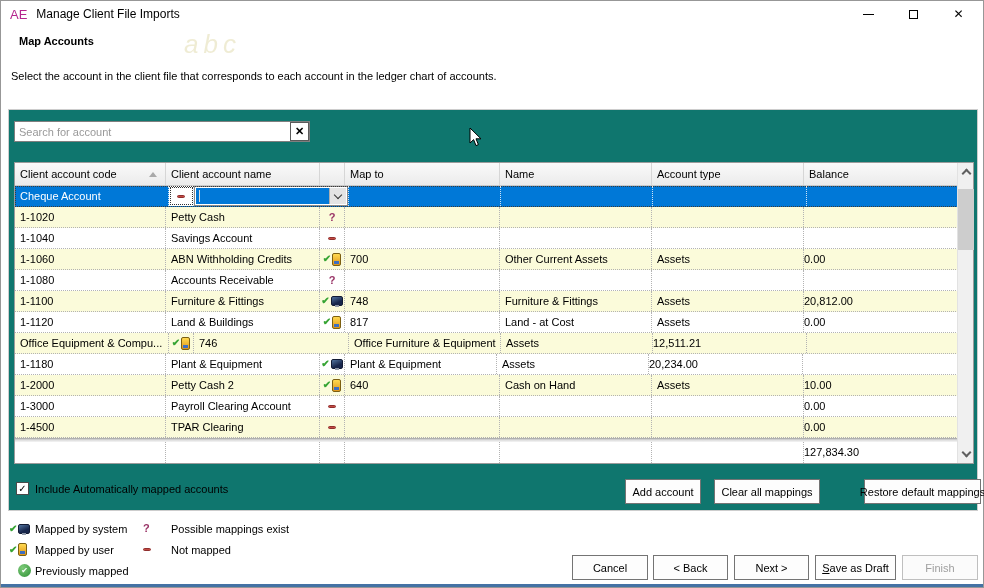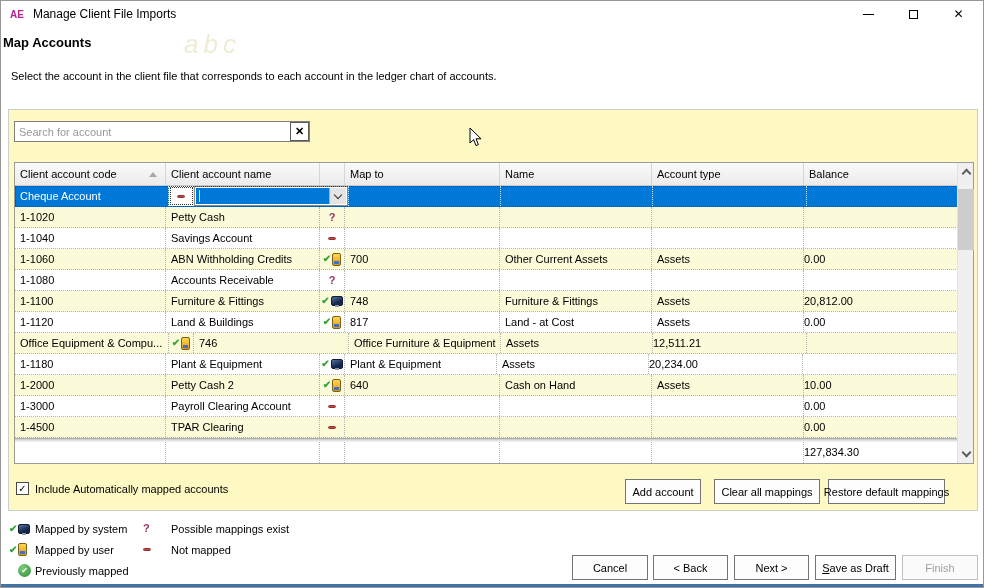--- a/index.html
+++ b/index.html
@@ -3,35 +3,35 @@
 <meta charset="utf-8">
 <style>
   *{box-sizing:border-box;margin:0;padding:0}
   body{width:984px;height:588px;position:relative;overflow:hidden;
        font-family:"Liberation Sans",sans-serif;font-size:11px;color:#000;background:#fff}
   .window{position:absolute;inset:0;border:1px solid #979797;background:#fff}
   .accent-bottom{position:absolute;left:0;right:0;bottom:0;height:3px;background:var(--accent_bottom,#4472a4)}
 
   
   .titlebar{position:absolute;top:0;left:0;right:0;height:26px;display:flex;align-items:center;padding-left:9px}
-  .logo{color:var(--logo,#b5258f);font-weight:bold;font-size:10px}
+  .logo{color:var(--logo,#b5258f);font-weight:normal;font-size:13px}
   .win-title{margin-left:9px;font-size:12px}
   .winbtns{position:absolute;right:2px;top:0;height:26px;display:flex}
   .winbtn{width:45px;height:26px;display:flex;align-items:center;justify-content:center}
   .min-glyph{width:11px;height:1px;background:#000;display:block}
   .max-glyph{width:9px;height:9px;border:1px solid #000;display:block}
   .close-glyph{font-size:12px;line-height:1}
 
-  .page-title{position:absolute;left:2px;top:34px;font-size:13px;font-weight:bold}
+  .page-title{position:absolute;left:18px;top:34px;font-size:11px;font-weight:bold}
   .watermark{position:absolute;left:183px;top:28px;font-size:26px;font-style:italic;letter-spacing:5px;
              color:#ddd6a2;opacity:.45;pointer-events:none}
   .desc{position:absolute;left:10px;top:69px}
 
   
-  .panel{position:absolute;left:7px;top:108px;width:970px;height:402px;border:1px solid #cdcdcd;background:#fef9c3}
+  .panel{position:absolute;left:7px;top:108px;width:970px;height:402px;border:1px solid #cdcdcd;background:#0f766e}
 
   .search{position:absolute;left:5px;top:11px;width:296px;height:21px;border:1px solid #7f7f7f;display:flex;background:#fff}
   .search input{flex:1;border:0;outline:0;padding:0 4px;font:11px "Liberation Sans",sans-serif;min-width:0}
   .search input::placeholder{color:#999}
   .search-clear{width:19px;border:1px solid #5a5a5a;background:#fff;display:flex;align-items:center;justify-content:center;
                 font-size:11px;font-weight:bold;cursor:default}
 
   .cursor{position:absolute;left:468px;top:126px;z-index:60;pointer-events:none}
 
   
@@ -84,21 +84,21 @@
         color:#fff;font-size:8px;display:inline-flex;align-items:center;justify-content:center}
 
   
   .chkrow{position:absolute;left:7px;top:372px;display:flex;align-items:center;gap:6px}
   .cb{width:13px;height:13px;border:1px solid #4a4a4a;background:#fff;display:flex;align-items:center;justify-content:center;
       font-size:10px;line-height:1}
   .btn{position:absolute;height:25px;border:1px solid #747474;background:#fdfdfd;display:flex;align-items:center;
        justify-content:center;font:11px "Liberation Sans",sans-serif;cursor:default;white-space:nowrap}
   .btn-add{left:616px;top:369px;width:76px}
   .btn-clear{left:705px;top:369px;width:106px}
-  .btn-restore{left:819px;top:369px;width:117px}
+  .btn-restore{left:855px;top:369px;width:117px}
 
   
   .legend{position:absolute;left:8px;top:517px;display:grid;grid-template-columns:26px 108px 28px auto;
           grid-auto-rows:21px;align-items:center}
   .licon{display:flex;align-items:center;gap:1px}
   .licon.indent{padding-left:9px}
 
   
   .btn-cancel{left:571px;top:554px;width:76px}
   .btn-back{left:652px;top:554px;width:75px}

